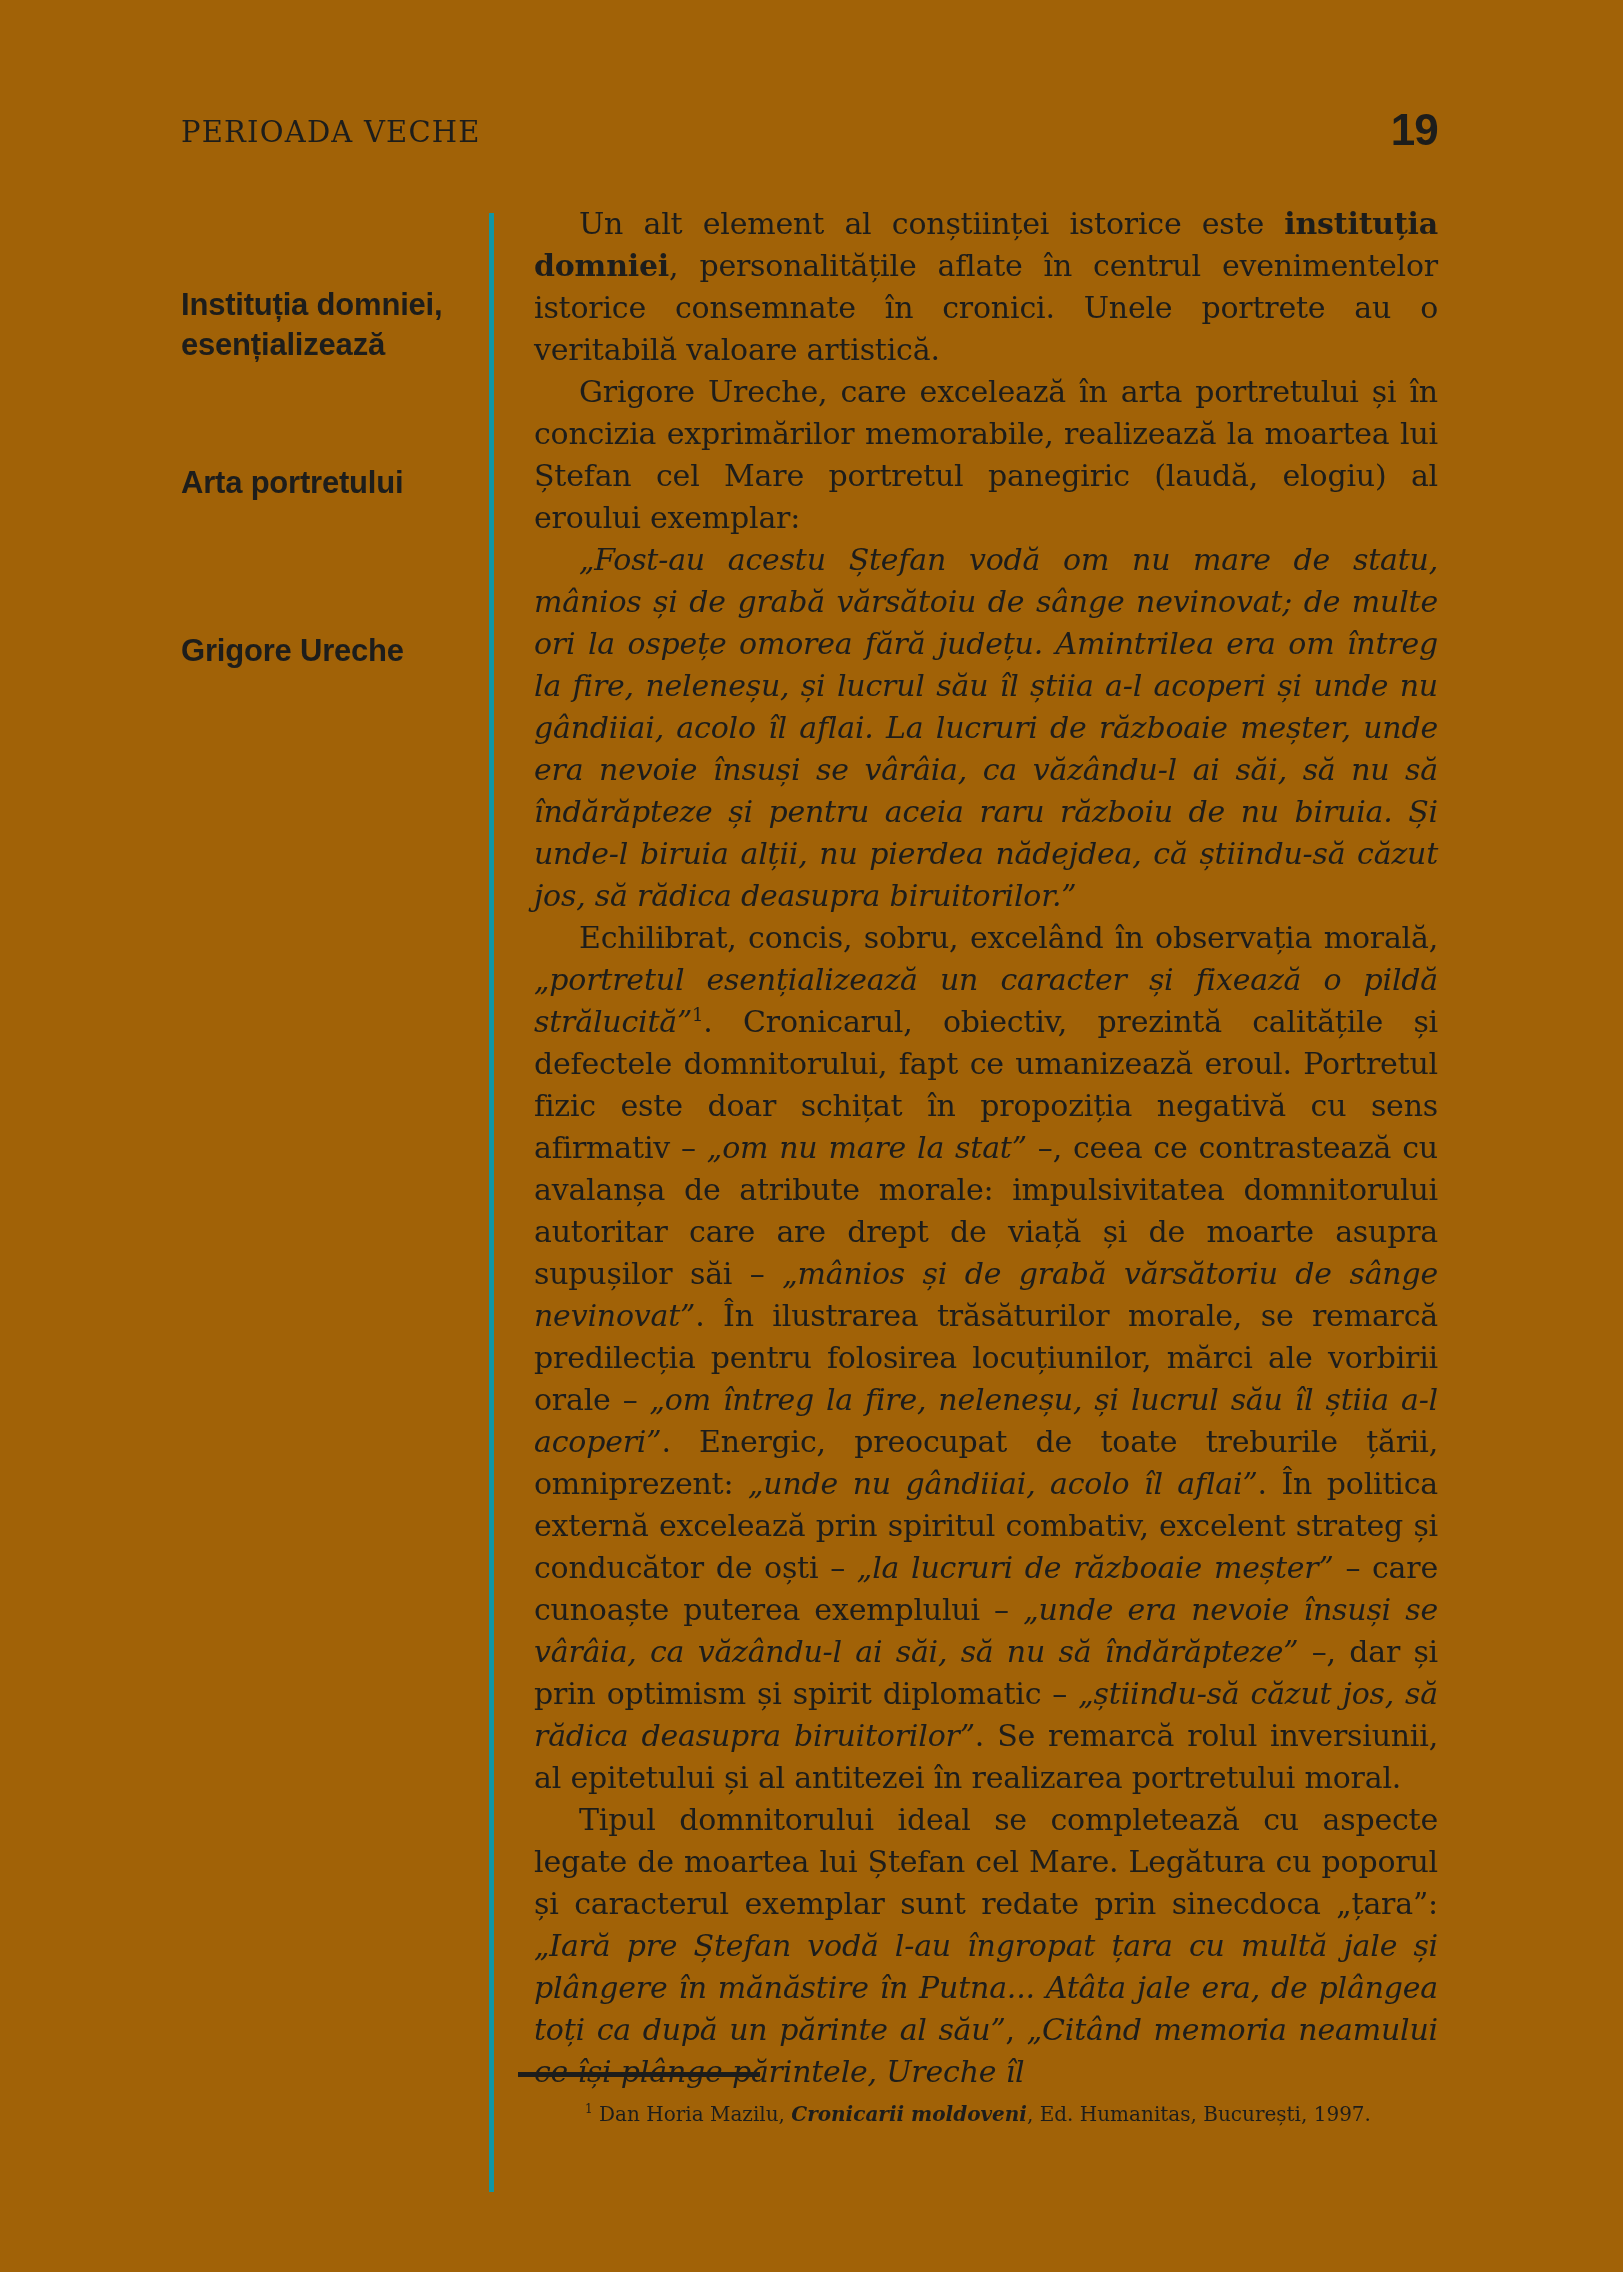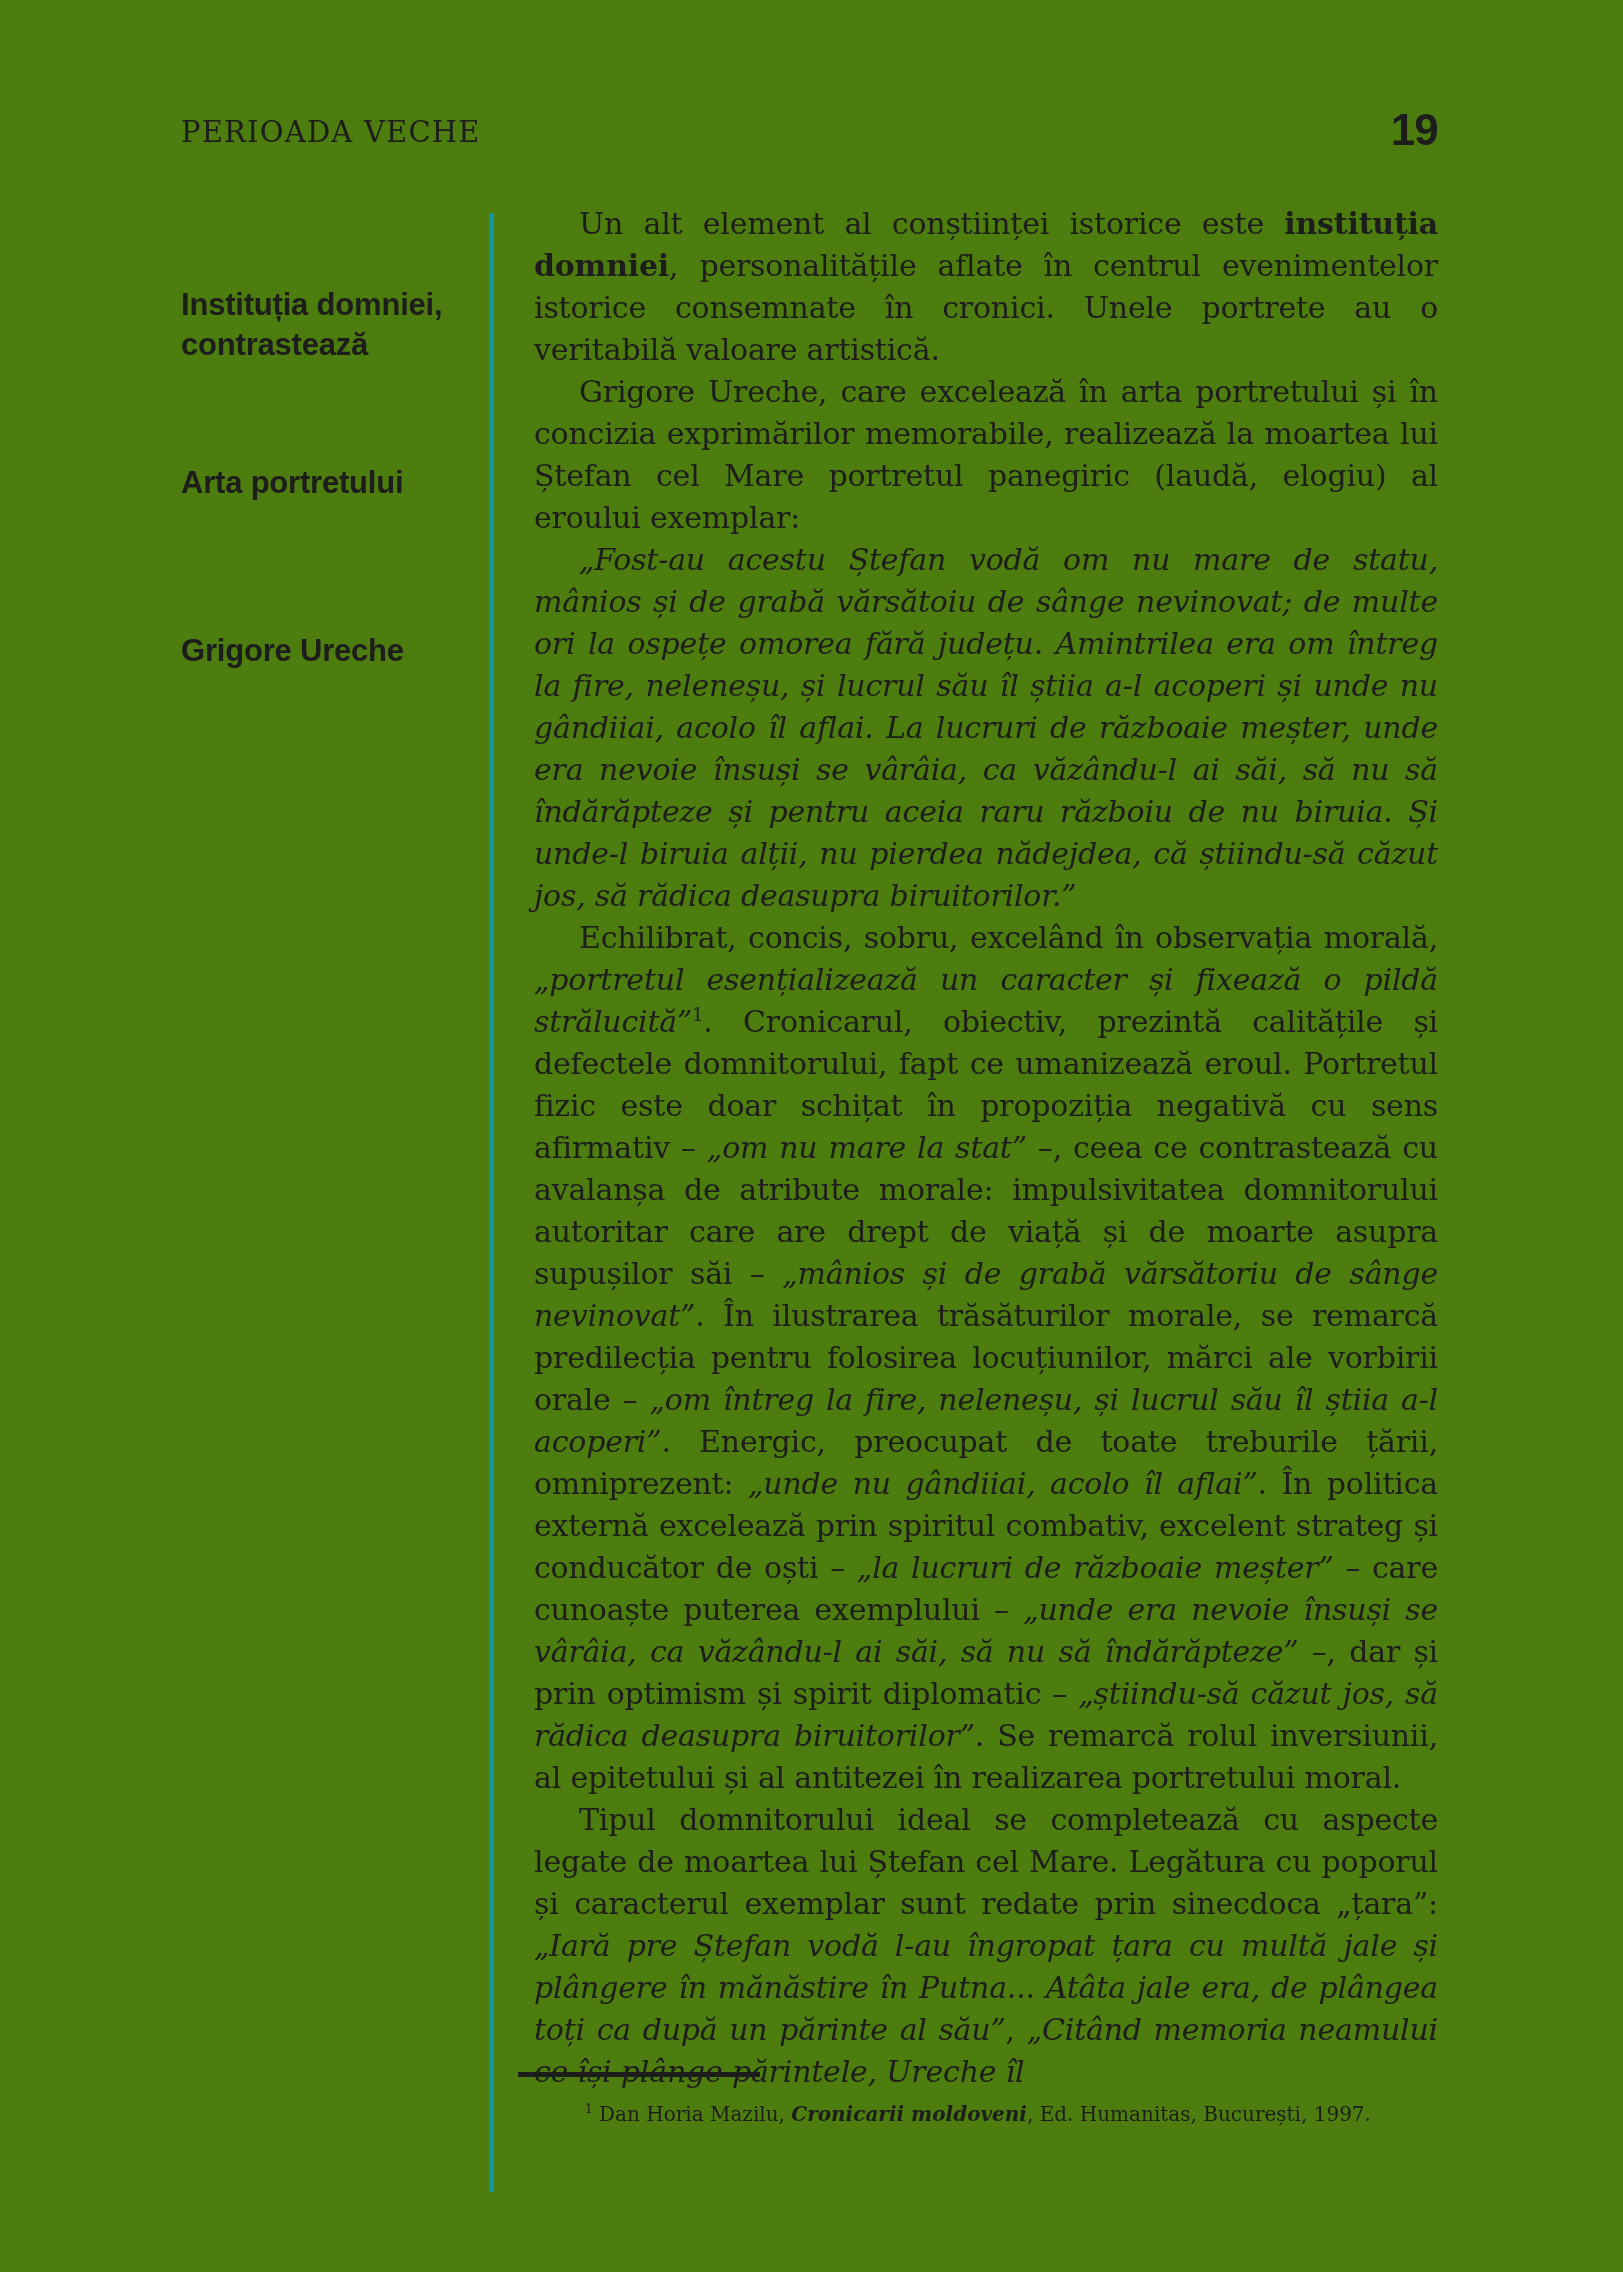--- a/index.html
+++ b/index.html
@@ -1,20 +1,20 @@
 <!DOCTYPE html>
 <html lang="ro" style="font-size:12.6px"><head>
 <meta charset="utf-8">
 <style>
   html,body{margin:0;padding:0;background:#ffffff;}
   .page{
     position:relative;
     width:1623px;
     height:2273px;
-    background:#4d7c0f;
+    background:#a16207;
     font-family:"DejaVu Serif", serif;
     color:#1d1d1b;
     overflow:hidden;
   }
   .running-header{
     position:absolute;
     left:181px;
     top:115px;
     font-size:29px;
     letter-spacing:1.2px;
@@ -91,21 +91,21 @@
 
   <div class="running-header">PERIOADA VECHE</div>
 
   <div class="page-number">19</div>
 
   <div class="accent-rule" style="background: rgb(17, 150, 164);"></div>
 
   <aside>
     <div class="margin-note note-1">
       <div>Instituția domniei,</div>
-      <div>contrastează</div>
+      <div>esențializează</div>
     </div>
     <div class="margin-note note-2">
       <div>Arta portretului</div>
     </div>
     <div class="margin-note note-3">
       <div>Grigore Ureche</div>
     </div>
   </aside>
 
   <main class="body-text">

